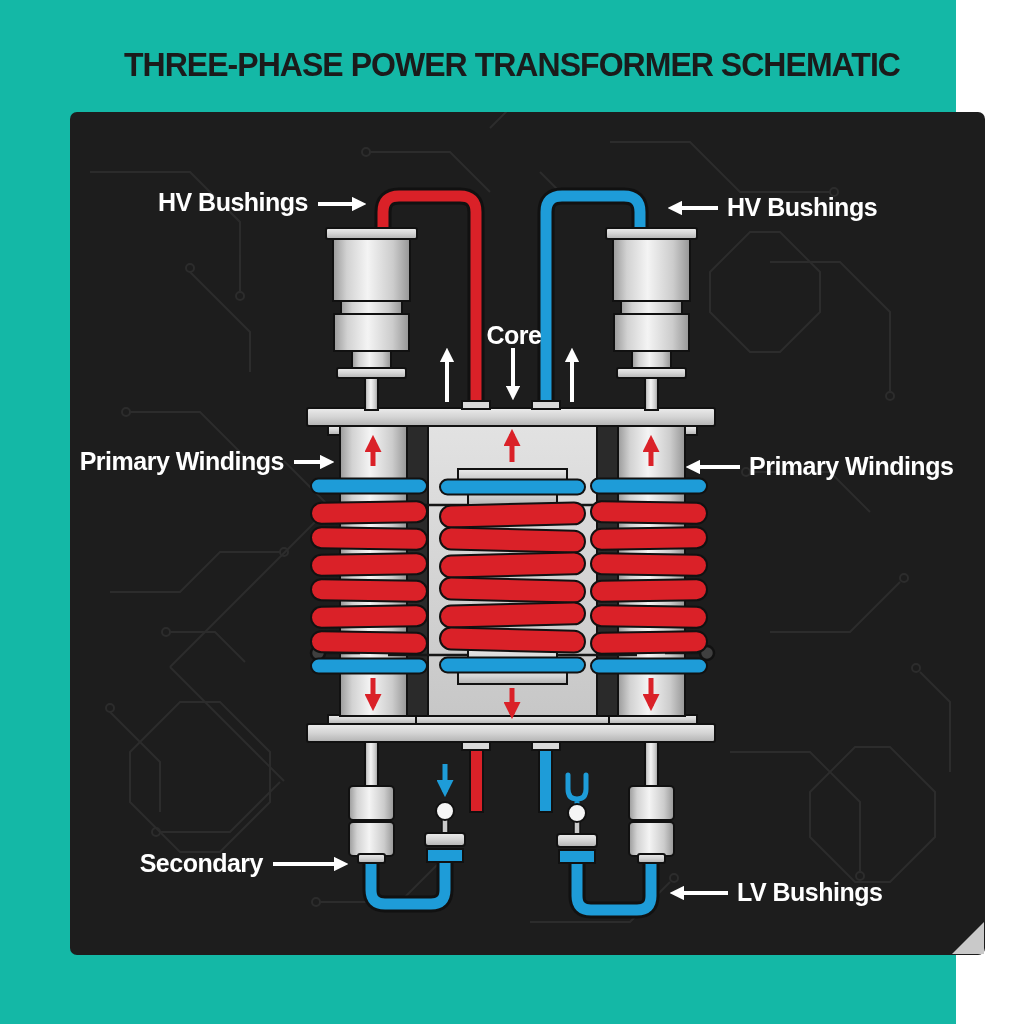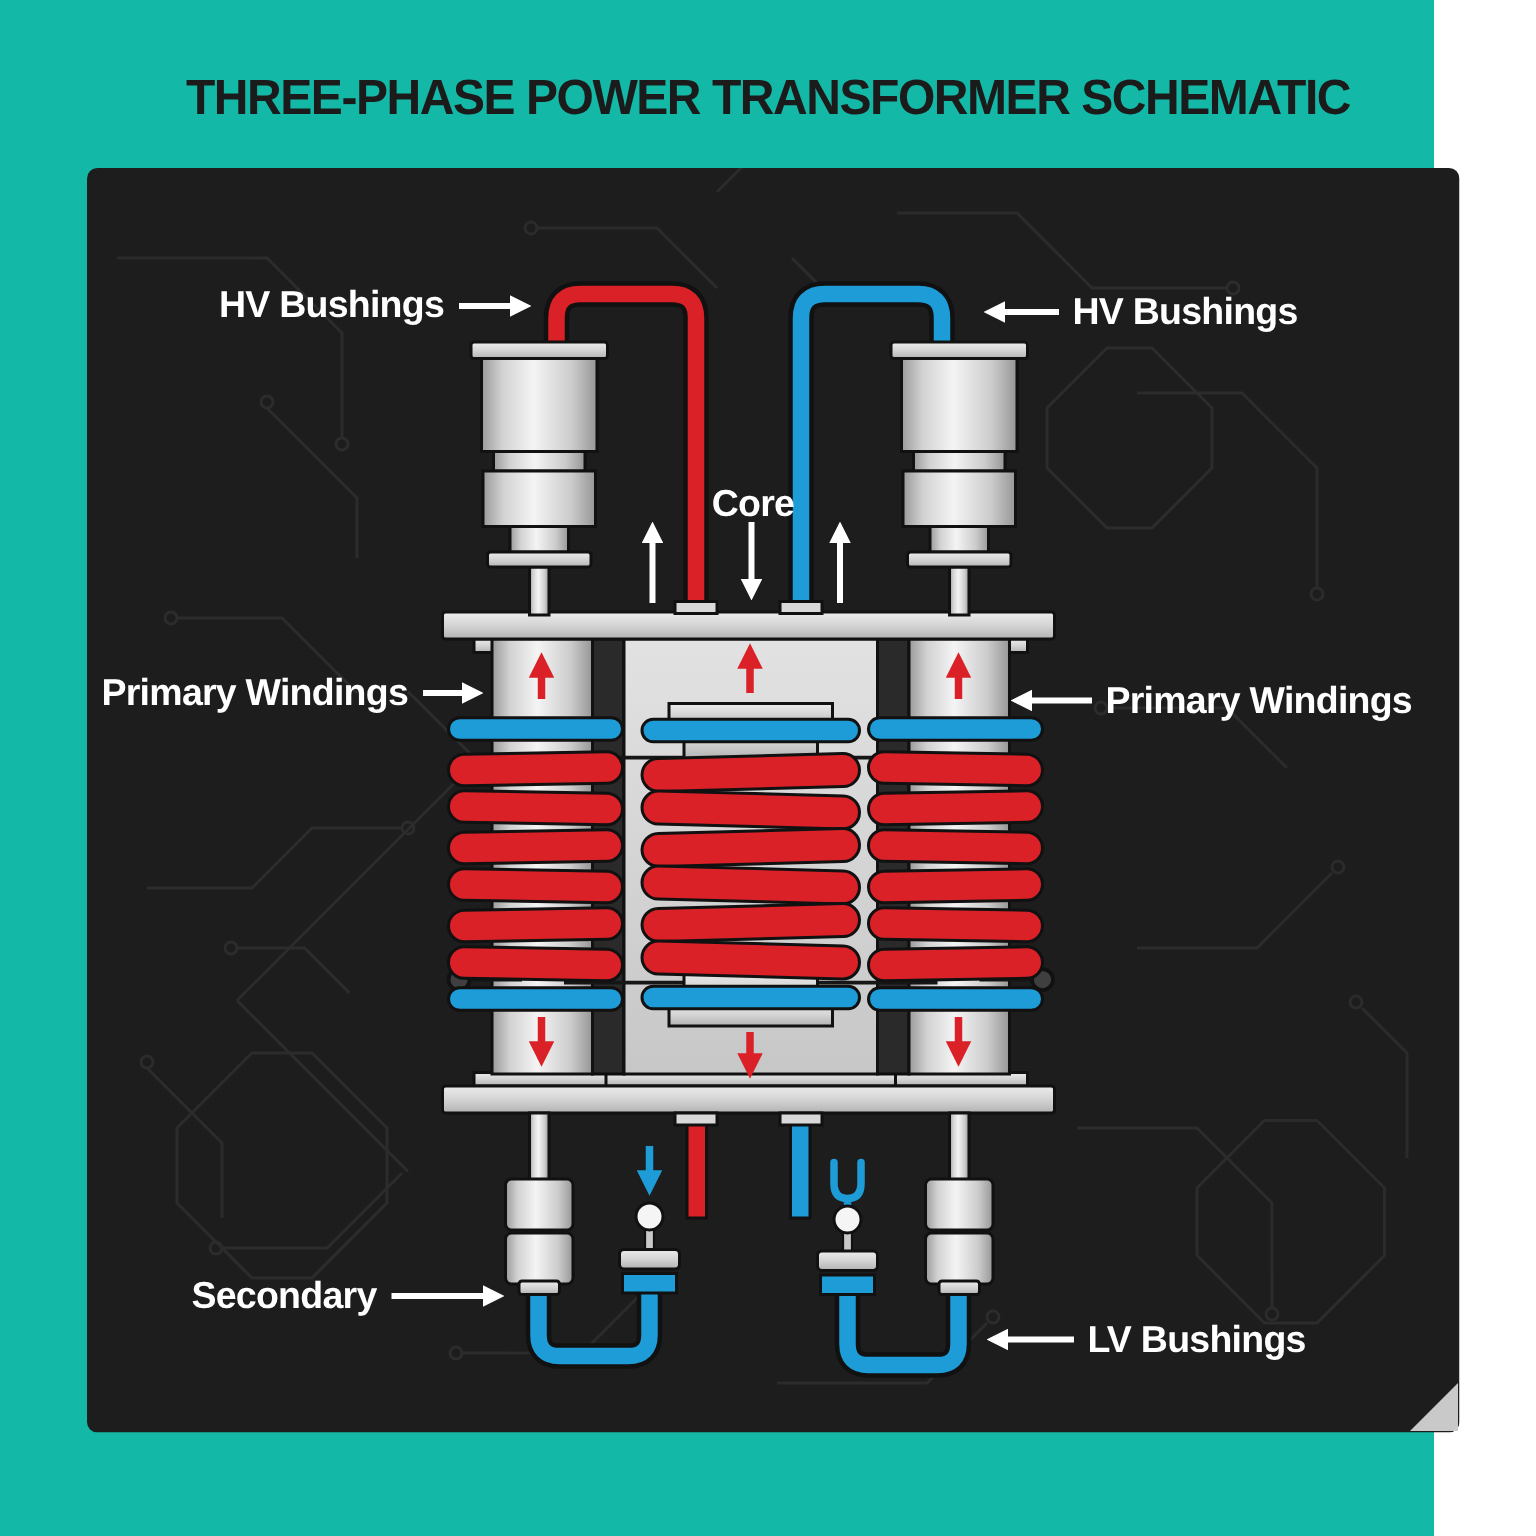--- a/index.html
+++ b/index.html
@@ -2,21 +2,21 @@
 <html style="--winding-red: #da2128; --winding-blue: #1e9cd8; --panel-bg: #1d1d1d; --trace: #2e2e2e; --outline: #111111; --metal-light: #f2f2f2; --metal-dark: #9e9e9e; --label-text: #ffffff; --title-text: #1b1b1b; --curl: #c9c9c9;"><head>
 <meta charset="utf-8">
 <style>
   html,body{margin:0;padding:0;background:#ffffff;width:1024px;height:1024px;overflow:hidden;}
   .page{position:relative;width:956px;height:1024px;background:#14b8a6;font-family:"Liberation Sans",sans-serif;}
   h1.title{
     position:absolute;top:46px;left:0;width:1024px;margin:0;text-align:center;
     font-size:33px;font-weight:800;letter-spacing:-1px;color:var(--title-text,#1b1b1b);
     font-family:"Liberation Sans",sans-serif;transform:scaleX(0.97);
   }
-  .panel{position:absolute;left:58px;top:112px;width:915px;height:843px;}
+  .panel{position:absolute;left:70px;top:112px;width:915px;height:843px;}
   svg{display:block;}
   svg text{font-family:"Liberation Sans",sans-serif;font-weight:bold;fill:var(--label-text,#fff);letter-spacing:-0.5px;}
   .lbl{font-size:25px;}
   .trace{stroke:var(--trace,#2f2f2f);stroke-width:2;fill:none;}
   .tracedot{stroke:var(--trace,#2f2f2f);stroke-width:2;fill:none;}
   .out{stroke:var(--outline,#111);stroke-width:2;}
 </style>
 </head>
 <body>
 

